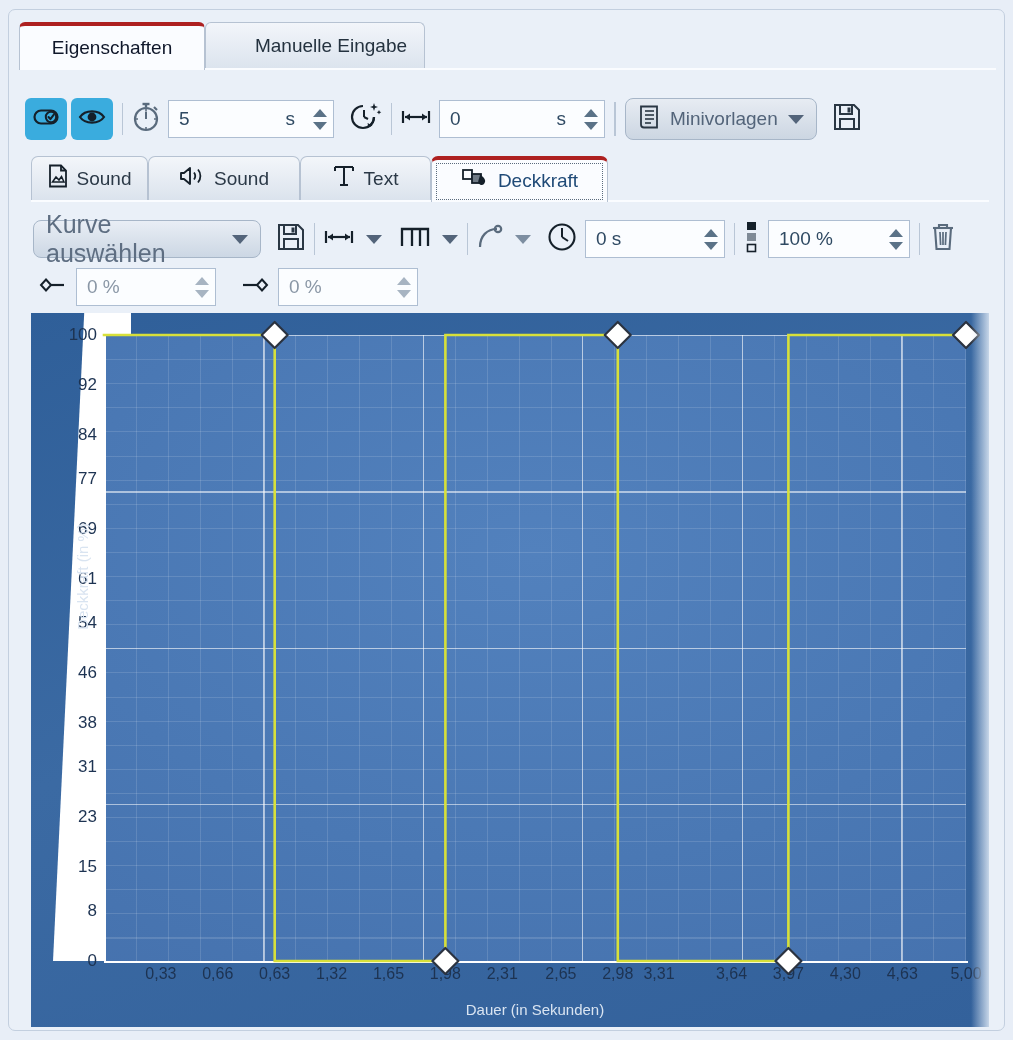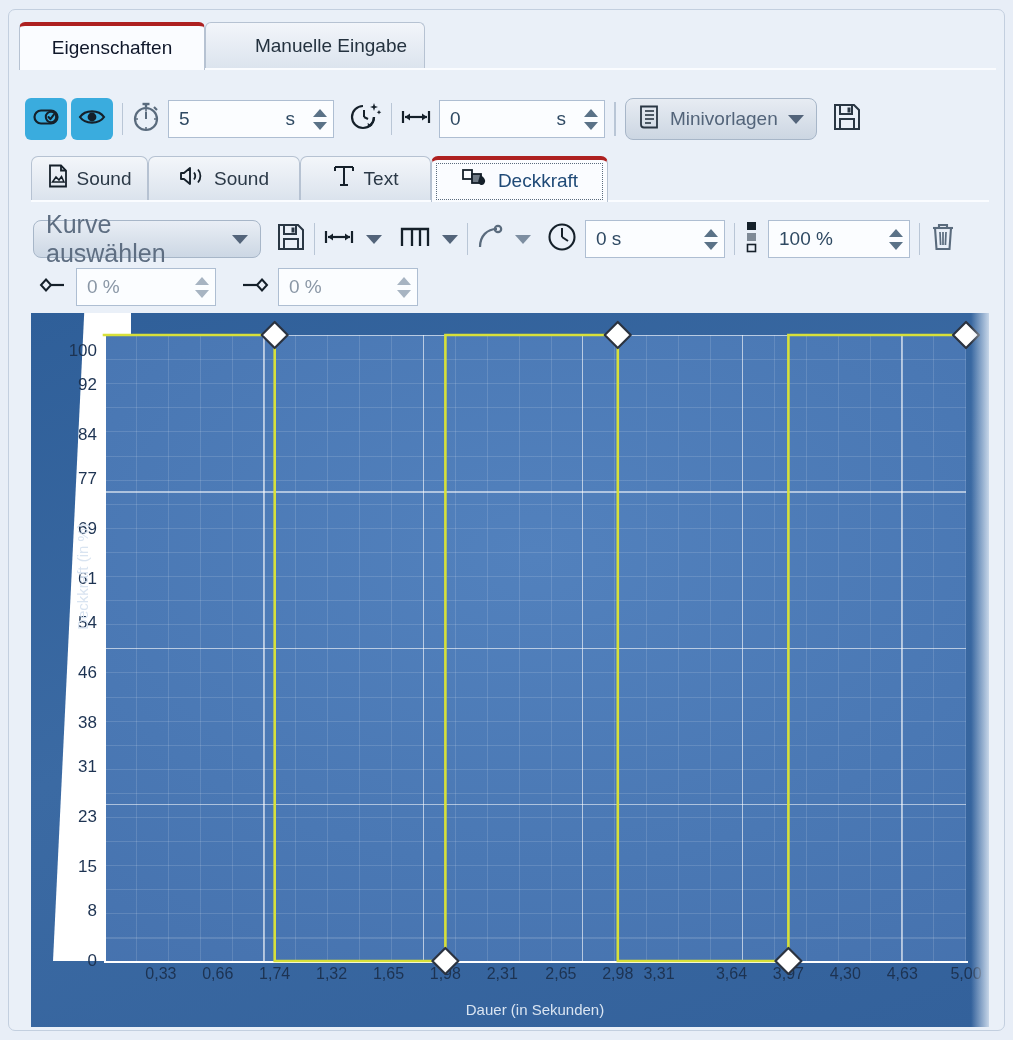--- a/index.html
+++ b/index.html
@@ -502,39 +502,39 @@
 
     <div class="plot">
       <div class="gridminor"></div>
       <div class="gridmajor"></div>
     </div>
 
     <div class="axisline-y"></div>
     <div class="axisline-x"></div>
 
     <div class="yticks">
-          <div class="ytick" style="top: 38px;">100</div>
+          <div class="ytick" style="top: 22px;">100</div>
           <div class="ytick" style="top: 72.08px;">92</div>
           <div class="ytick" style="top: 122.16px;">84</div>
           <div class="ytick" style="top: 165.98px;">77</div>
           <div class="ytick" style="top: 216.06px;">69</div>
           <div class="ytick" style="top: 266.14px;">61</div>
           <div class="ytick" style="top: 309.96px;">54</div>
           <div class="ytick" style="top: 360.04px;">46</div>
           <div class="ytick" style="top: 410.12px;">38</div>
           <div class="ytick" style="top: 453.94px;">31</div>
           <div class="ytick" style="top: 504.02px;">23</div>
           <div class="ytick" style="top: 554.1px;">15</div>
           <div class="ytick" style="top: 597.92px;">8</div>
           <div class="ytick" style="top: 648px;">0</div>
         </div>
     <div id="xticks">
           <div class="xtick" style="left: 129.892px;">0,33</div>
           <div class="xtick" style="left: 186.784px;">0,66</div>
-          <div class="xtick" style="left: 243.676px;">1,74</div>
+          <div class="xtick" style="left: 243.676px;">0,63</div>
           <div class="xtick" style="left: 300.568px;">1,32</div>
           <div class="xtick" style="left: 357.46px;">1,65</div>
           <div class="xtick" style="left: 414.352px;">1,98</div>
           <div class="xtick" style="left: 471.244px;">2,31</div>
           <div class="xtick" style="left: 529.86px;">2,65</div>
           <div class="xtick" style="left: 586.752px;">2,98</div>
           <div class="xtick" style="left: 628px;">3,31</div>
           <div class="xtick" style="left: 700.536px;">3,64</div>
           <div class="xtick" style="left: 757.428px;">3,97</div>
           <div class="xtick" style="left: 814.32px;">4,30</div>

